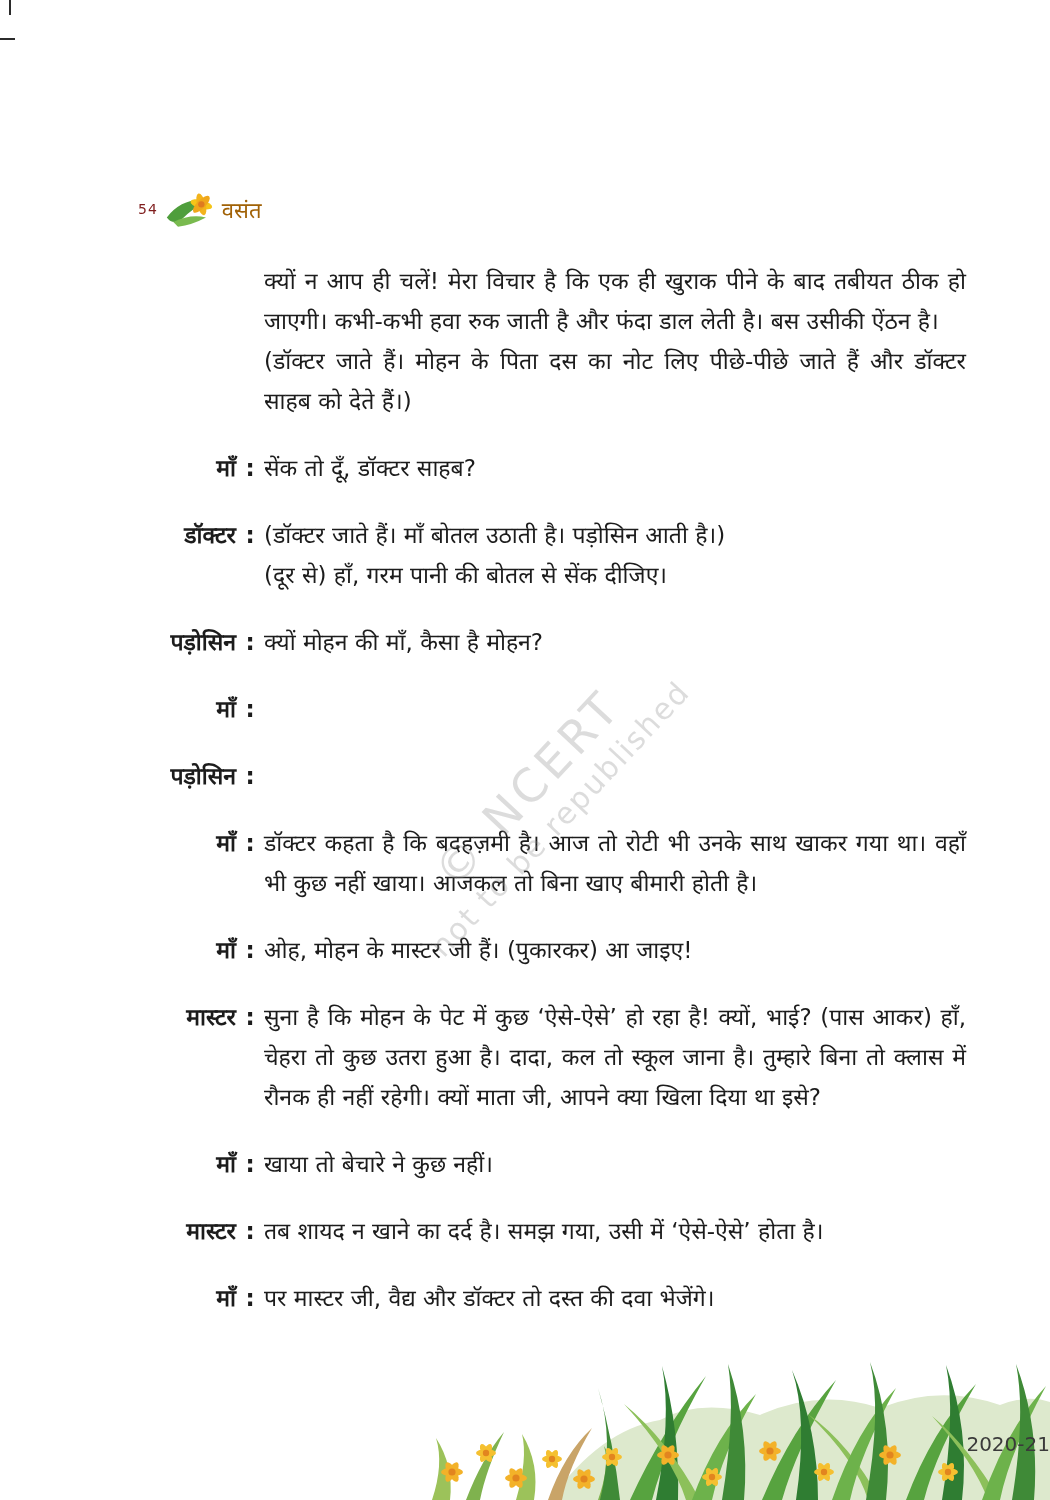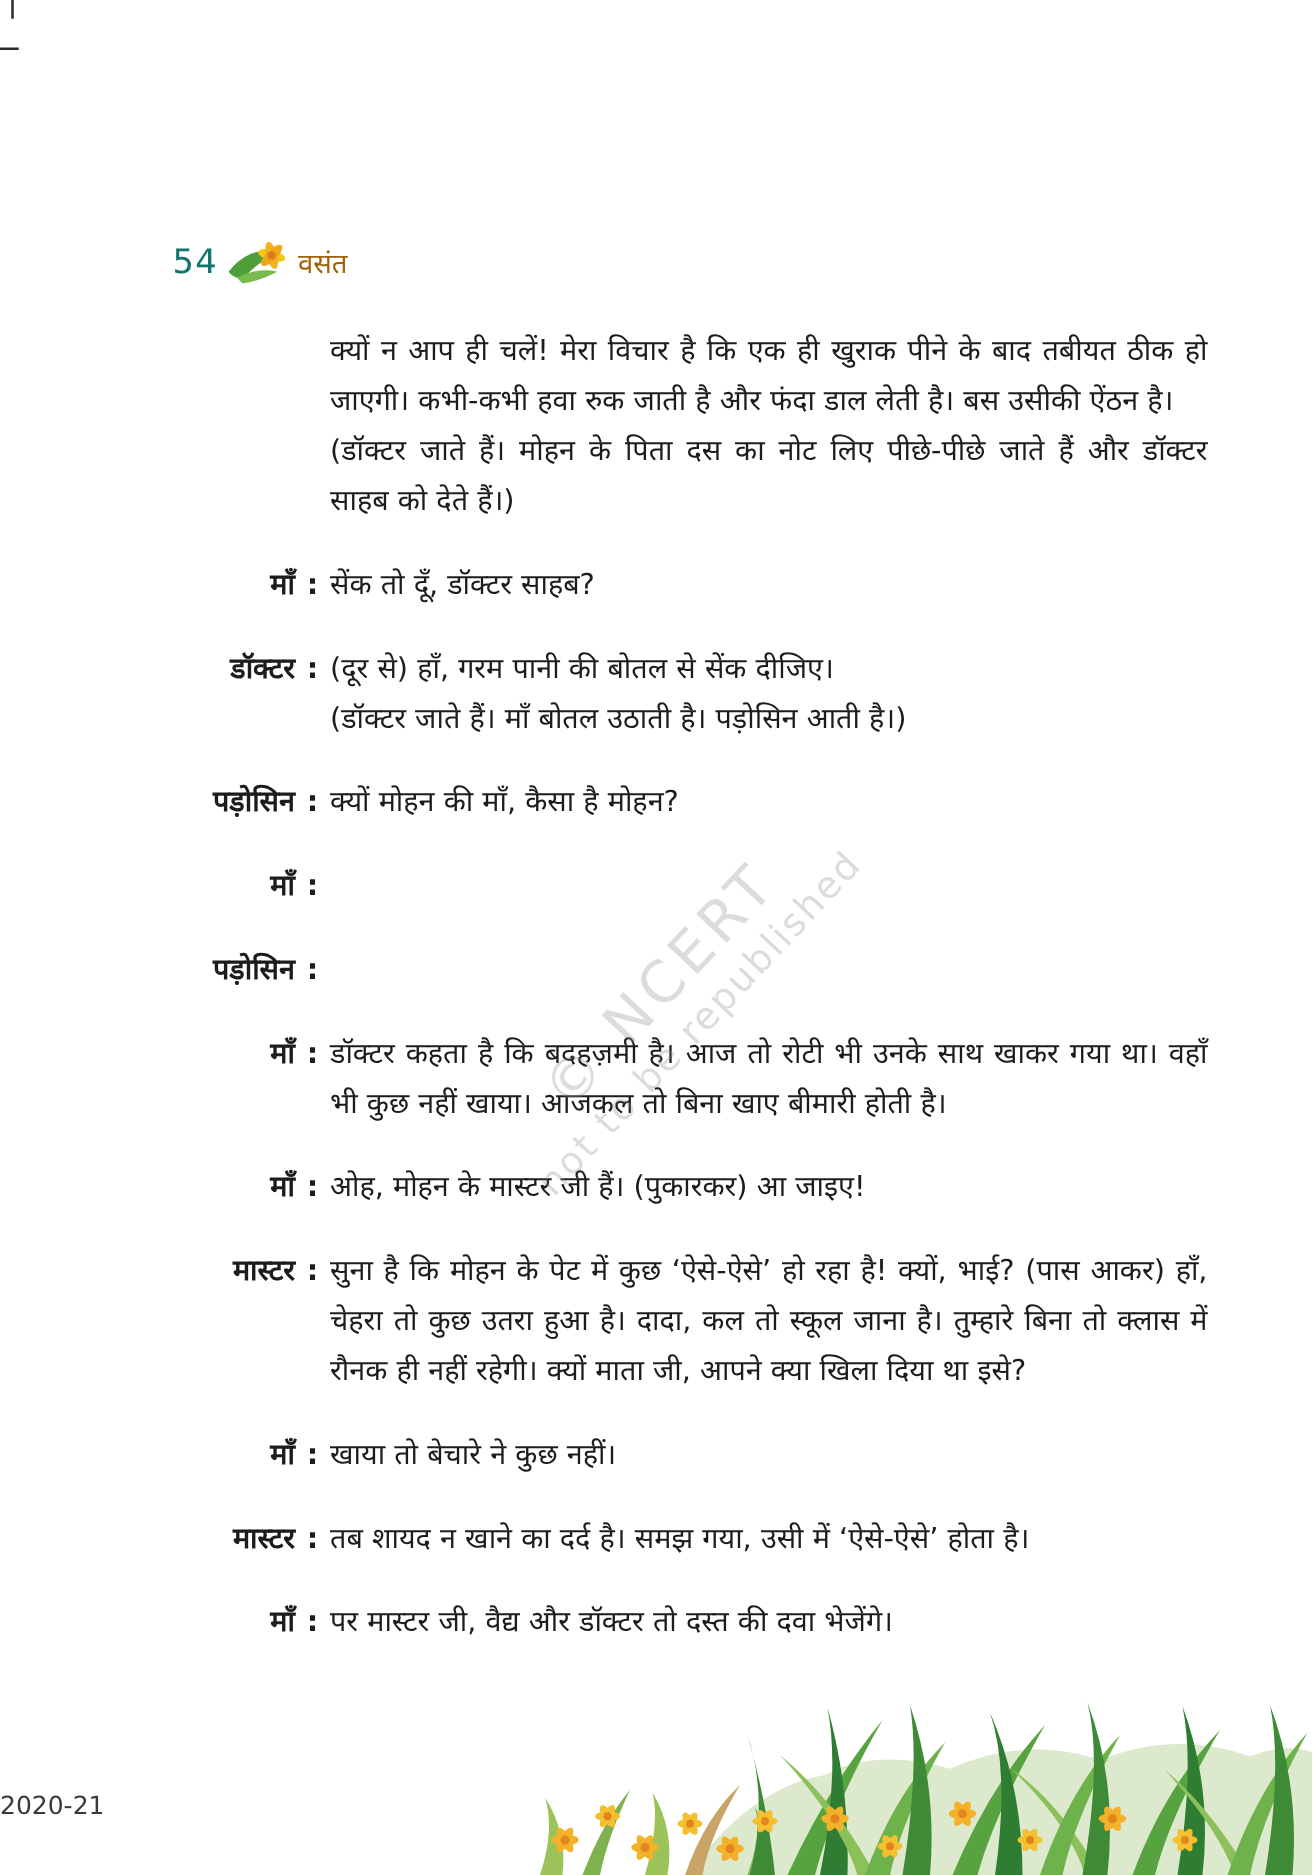--- a/index.html
+++ b/index.html
@@ -12,21 +12,21 @@
     overflow:hidden;
   }
   .page { position:absolute; inset:0; }
 
   
   .cropmark-v { position:absolute; left:9px; top:0; width:2px; height:15px; background:#2b2b2b; }
   .cropmark-h { position:absolute; left:0; top:38px; width:15px; height:2px; background:#2b2b2b; }
 
   
   .header { position:absolute; left:138px; top:188px; display:flex; align-items:center; }
-  .page-num { font-size:27px; color:#0f766e; letter-spacing:1px; }
+  .page-num { font-size:14px; color:#7f1d1d; letter-spacing:1px; }
   .logo { width:56px; height:42px; margin:0 2px 0 6px; }
   .book-title { font-size:22px; color:#a16207; }
 
   
   .content { position:absolute; left:140px; top:234px; width:826px; z-index:1; }
   .dlg-row { display:grid; grid-template-columns:96px 28px 1fr; margin-bottom:5px;margin-top:27px; }
   .speaker { font-weight:700; text-align:right; font-size:23px; line-height:40px; }
   .colon { font-weight:700; text-align:center; font-size:23px; line-height:40px; }
   .body { font-size:23px; line-height:40px; }
   .body .para { text-align:justify; }
@@ -37,21 +37,21 @@
     position:absolute; left:250px; top:640px; width:580px; height:320px;
     display:flex; flex-direction:column; justify-content:center; align-items:center;
     transform:rotate(-47deg);
     color:#8e8e8e; opacity:0.30; z-index:2; pointer-events:none;
     text-align:center;
   }
   .wm-line1 { font-size:46px; letter-spacing:5px; }
   .wm-line2 { font-size:30px; letter-spacing:2px; }
 
   
-  .footer-year { position:absolute; left:0; top:1432px; width:1050px; text-align:left;
+  .footer-year { position:absolute; left:0; top:1432px; width:1050px; text-align:right;
     font-size:20px; color:#3a3a3a; z-index:3; }
   .grass { position:absolute; left:0; bottom:0; width:1050px; height:140px; z-index:1; }
 </style>
 </head>
 <body>
 
 <div class="page">
 
   <div class="cropmark-v"></div>
   <div class="cropmark-h"></div>
@@ -84,22 +84,22 @@
         <div class="speaker">माँ</div>
         <div class="colon">:</div>
         <div class="body">
           <div class="para"><span>सेंक तो दूँ, डॉक्टर साहब?</span></div>
         </div>
       </div>
       <div class="dlg-row">
         <div class="speaker">डॉक्टर</div>
         <div class="colon">:</div>
         <div class="body">
+          <div class="para"><span class="ital">(डॉक्टर जाते हैं। माँ बोतल उठाती है। पड़ोसिन आती है।)</span></div>
           <div class="para"><span class="ital">(दूर से)</span><span> हाँ, गरम पानी की बोतल से सेंक दीजिए।</span></div>
-          <div class="para"><span class="ital">(डॉक्टर जाते हैं। माँ बोतल उठाती है। पड़ोसिन आती है।)</span></div>
         </div>
       </div>
       <div class="dlg-row">
         <div class="speaker">पड़ोसिन</div>
         <div class="colon">:</div>
         <div class="body">
           <div class="para"><span>क्यों मोहन की माँ, कैसा है मोहन?</span></div>
         </div>
       </div>
       <div class="dlg-row">

